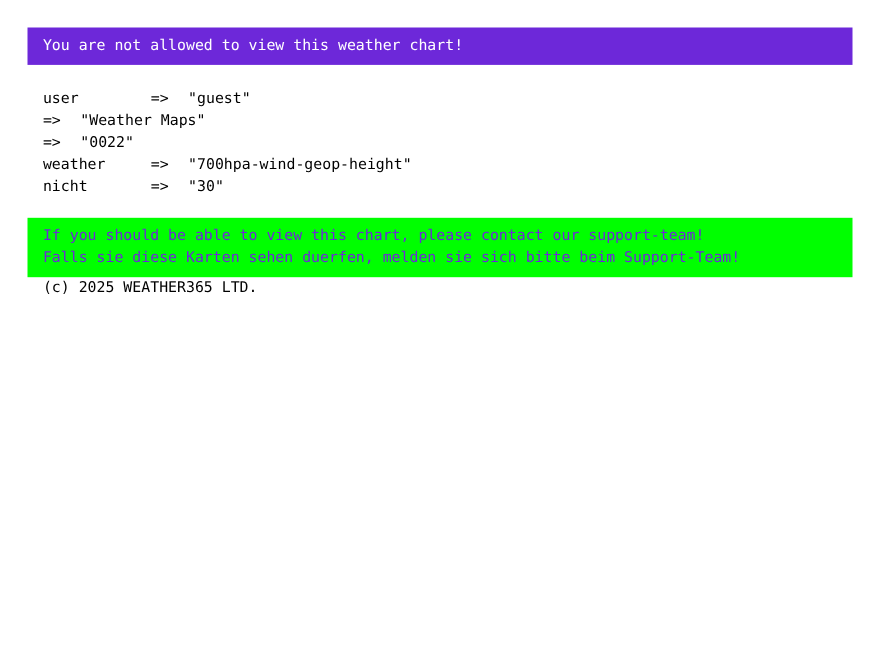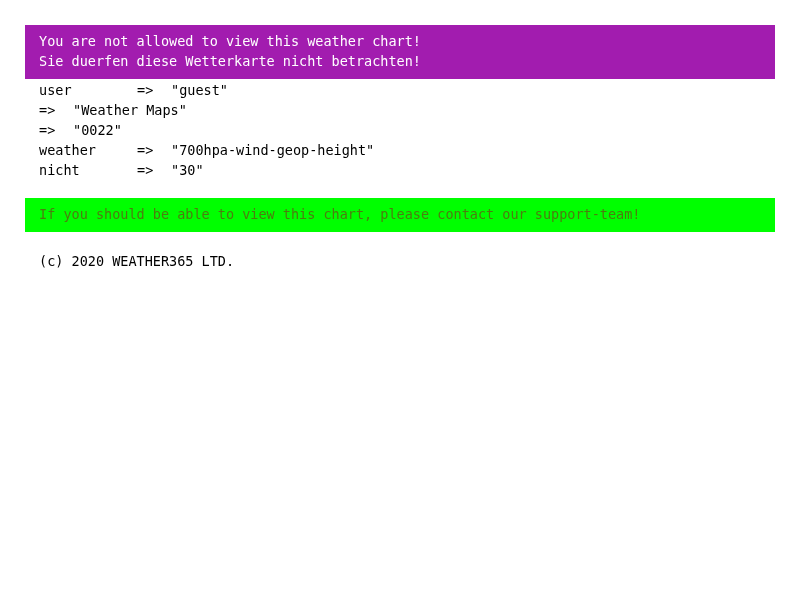--- a/index.html
+++ b/index.html
@@ -27,27 +27,27 @@
     position: absolute;
     left: 25px;
     width: 750px;
     box-sizing: border-box;
     padding: 6px 14px 8px 14px;
     line-height: 20px;
     white-space: nowrap;
   }
   .banner-error {
     top: 25px;
-    background: #a21caf;
+    background: #6d28d9;
     color: #ffffff;
   }
   .banner-ok {
     top: 198px;
     background: #00ff00;
-    color: #4d7c0f;
+    color: #6d28d9;
   }
   .banner-line {
     display: block;
   }
   .params {
     position: absolute;
     left: 39px;
     top: 80px;
     width: 720px;
   }
@@ -84,21 +84,20 @@
     text-align: right;
   }
 </style>
 </head>
 <body>
 
 <div class="page">
 
   <div class="banner banner-error">
     <span class="banner-line">You are not allowed to view this weather chart!</span>
-    <span class="banner-line">Sie duerfen diese Wetterkarte nicht betrachten!</span>
   </div>
 
   <div class="params">
 
     <div class="param-row">
       <span class="param-key">user</span>
       <span class="param-arrow">=&gt;</span>
       <span class="param-value">"guest"</span>
     </div>
 
@@ -121,19 +120,20 @@
     <div class="param-row">
       <span class="param-key">nicht</span>
       <span class="param-arrow">=&gt;</span>
       <span class="param-value">"30"</span>
     </div>
 
   </div>
 
   <div class="banner banner-ok">
     <span class="banner-line">If you should be able to view this chart, please contact our support-team!</span>
+    <span class="banner-line">Falls sie diese Karten sehen duerfen, melden sie sich bitte beim Support-Team!</span>
   </div>
 
   <div class="footer">
-    <span class="footer-right">(c) 2020 WEATHER365 LTD.</span>
+    <span class="footer-right">(c) 2025 WEATHER365 LTD.</span>
   </div>
 
 </div>
 
 </body></html>

